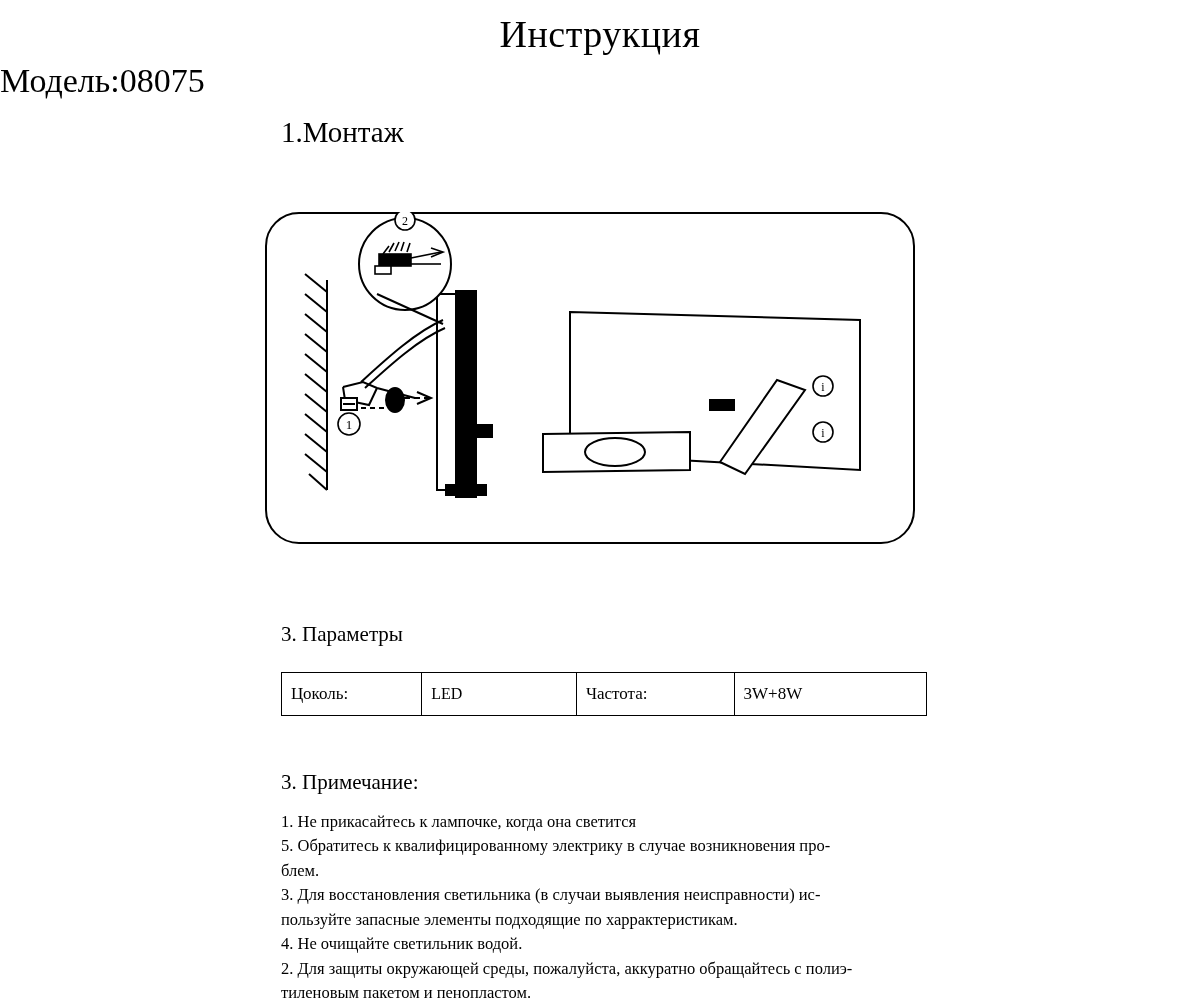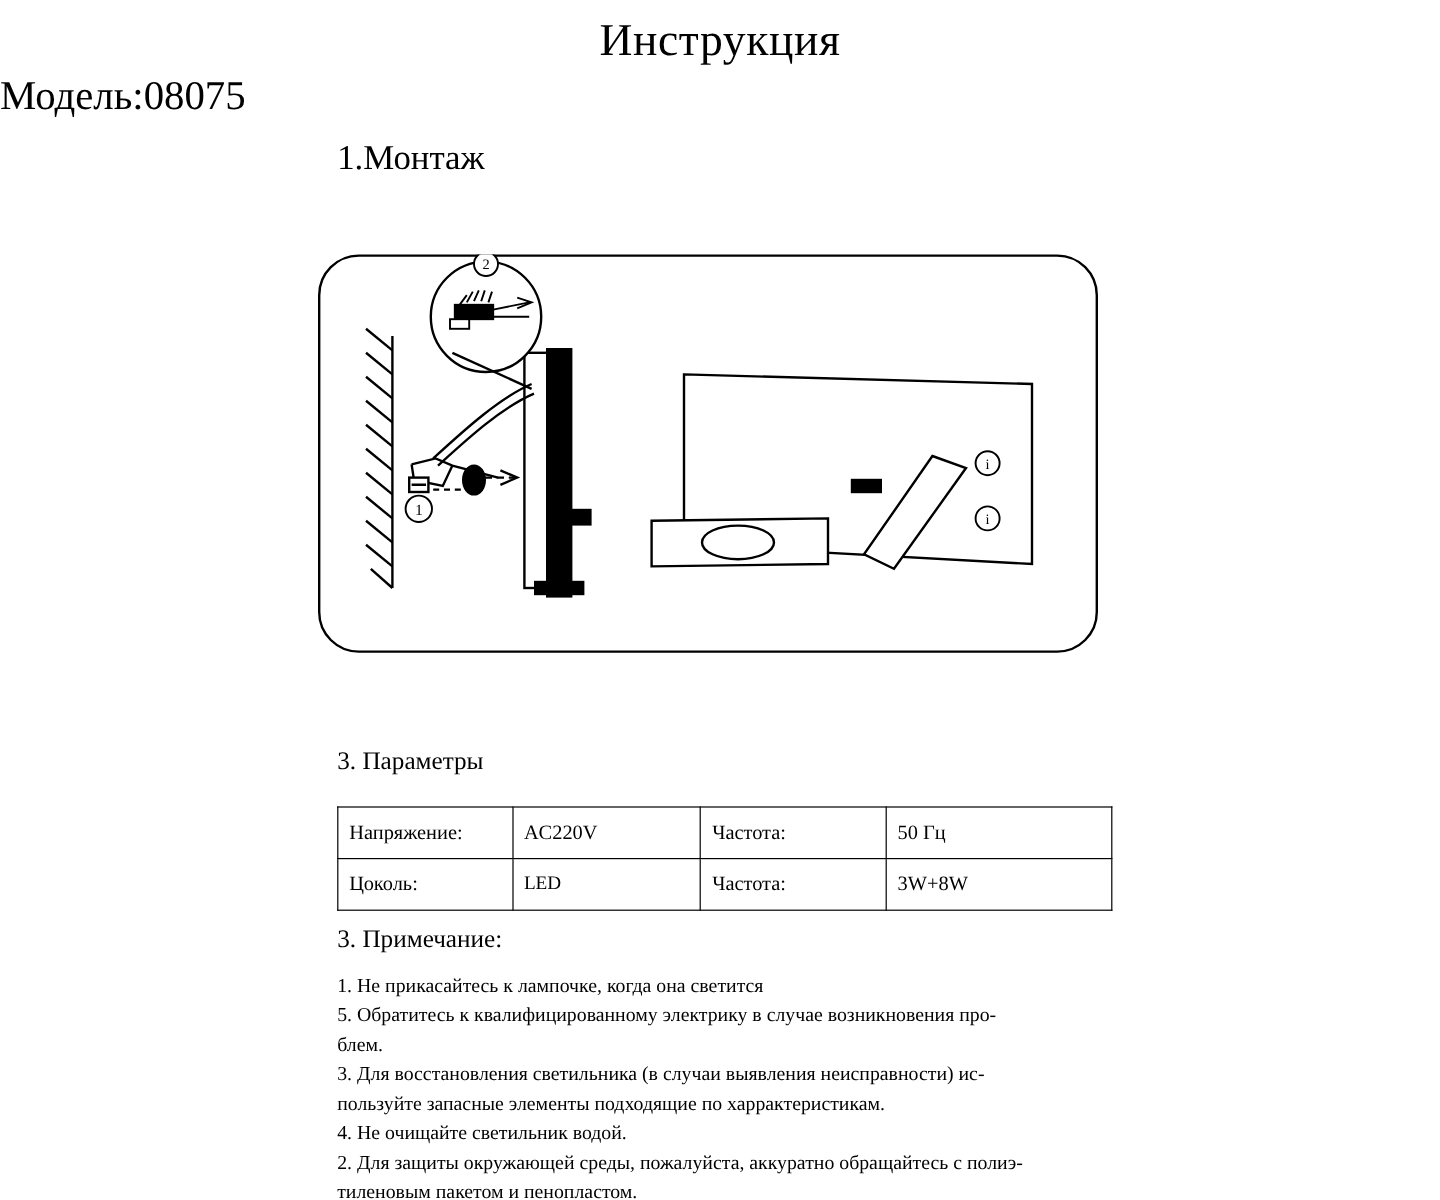--- a/index.html
+++ b/index.html
@@ -196,26 +196,20 @@
       <circle cx="558" cy="220" r="10"></circle>
     </g>
     <text x="558" y="179" text-anchor="middle" font-family="Liberation Serif, serif" font-size="12">i</text>
     <text x="558" y="225" text-anchor="middle" font-family="Liberation Serif, serif" font-size="12">i</text>
   </svg>
 
   <div class="section-params">3. Параметры</div>
 
   <table class="params">
     <tbody>
-        <tr>
-      <td class="c1">Напряжение:</td>
-      <td class="c2">AC220V</td>
-      <td class="c3">Частота:</td>
-      <td class="c4">50 Гц</td>
-    </tr>
     <tr>
       <td class="c1">Цоколь:</td>
       <td class="c2 big">LED</td>
       <td class="c3">Частота:</td>
       <td class="c4">3W+8W</td>
     </tr>
   </tbody>
     </table>
 
   <div class="section-notes">3. Примечание:</div>

